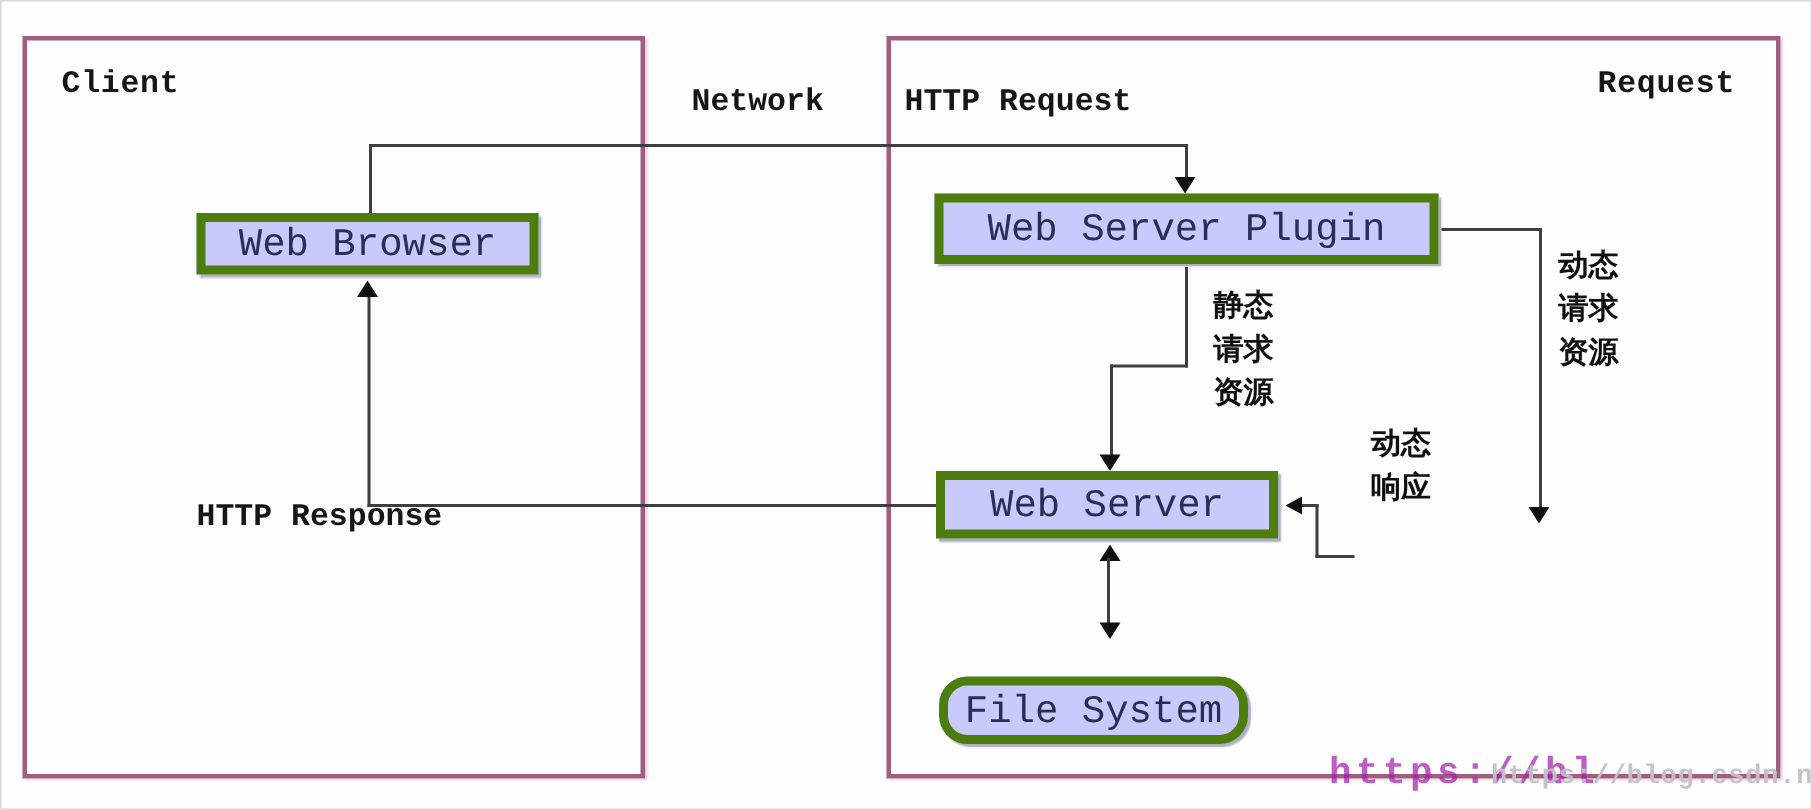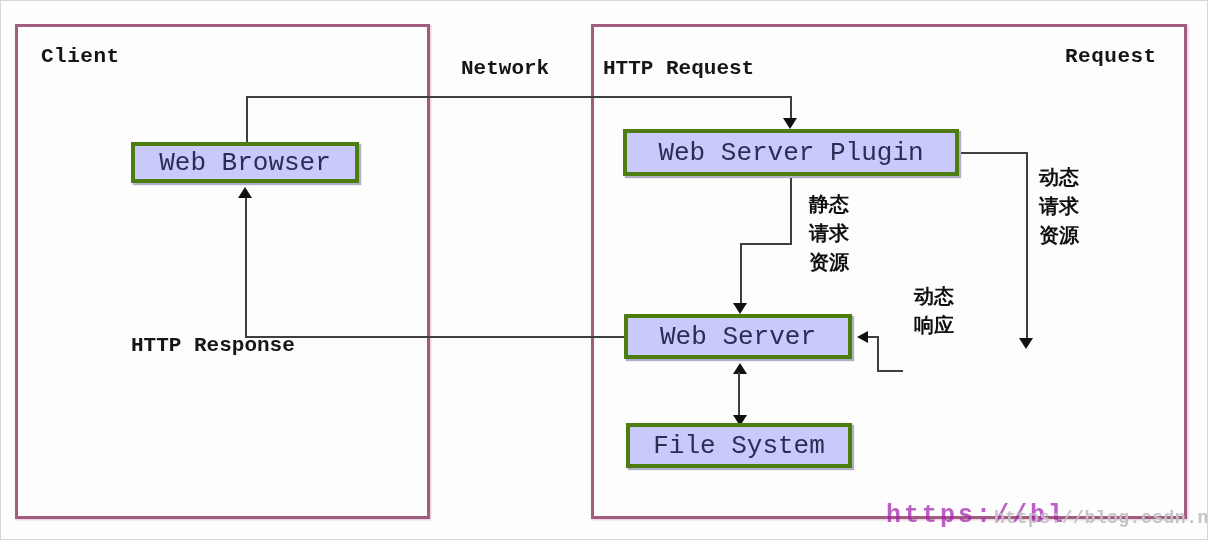--- a/index.html
+++ b/index.html
@@ -26,21 +26,21 @@
     white-space:nowrap;
   }
   .flow-label{
     position:absolute;
     font-size:21px;font-weight:bold;color:#161616;
     white-space:nowrap;
   }
   .node{
     position:absolute;
     background:#c9c9fb;
-    border:4px solid #4d7c0f;
+    border:6px solid #4d7c0f;
     box-shadow:2px 2px 1px rgba(110,110,150,0.55);
     box-sizing:border-box;
     display:flex;align-items:center;justify-content:center;
     font-size:26px;color:#2c2c55;
     white-space:nowrap;
   }
   .line{position:absolute;background:#3f3f3f;}
   .arrow{position:absolute;width:0;height:0;}
   .arrow.down{border-left:7px solid transparent;border-right:7px solid transparent;border-top:11px solid #111;}
   .arrow.up{border-left:7px solid transparent;border-right:7px solid transparent;border-bottom:11px solid #111;}
@@ -102,21 +102,21 @@
   <div class="line" style="left:737px;top:371px;width:2px;height:45px;"></div>
   <div class="arrow down" style="left:732px;top:414px;"></div>
 
   <div class="line" style="left:244px;top:335px;width:379px;height:2px;"></div>
   <div class="line" style="left:244px;top:196px;width:2px;height:141px;"></div>
   <div class="arrow up" style="left:237px;top:186px;"></div>
 
   <div class="node" style="left:130px;top:141px;width:228px;height:41px;">Web Browser</div>
   <div class="node" style="left:622px;top:128px;width:336px;height:47px;">Web Server Plugin</div>
   <div class="node" style="left:623px;top:313px;width:228px;height:45px;">Web Server</div>
-  <div class="node" style="left:625px;top:422px;width:226px;height:45px;">File System</div>
+  <div class="node" style="left:625px;top:450px;width:206px;height:45px;border-radius:19px;">File System</div>
 
   <div class="cn-label" style="left:808px;top:190px;">
     <span>静态</span>
     <span>请求</span>
     <span>资源</span>
   </div>
   <div class="cn-label" style="left:1038px;top:163px;">
     <span>动态</span>
     <span>请求</span>
     <span>资源</span>

